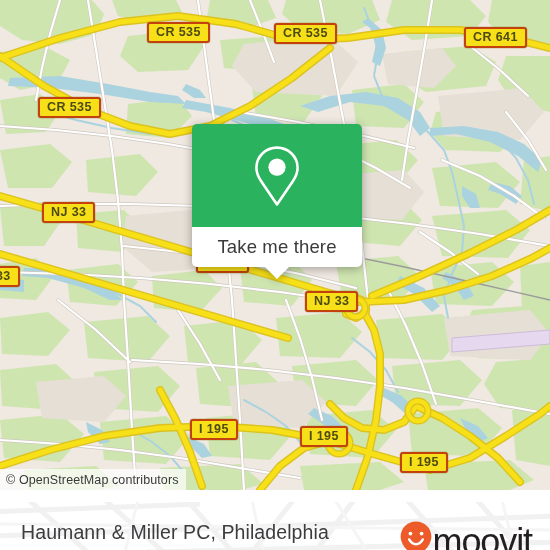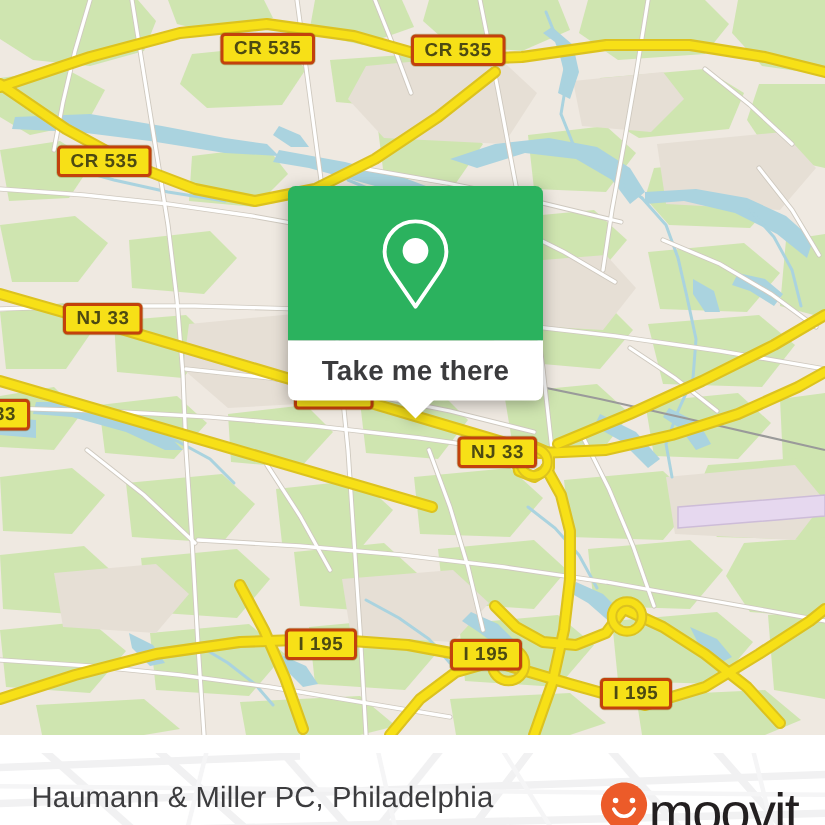--- a/index.html
+++ b/index.html
@@ -81,21 +81,21 @@
     background: #ffffff;
     border-radius: 0 0 5px 5px;
     display: flex;
     align-items: center;
     justify-content: center;
   }
   #popup-label {
     font-size: 18.5px;
     color: #3b3b3d;
     letter-spacing: 0.15px;
-    font-weight: 700;
+    font-weight: 400;
   }
   #popup-tail {
     position: absolute;
     left: 50%;
     bottom: -12px;
     margin-left: -13px;
     width: 0;
     height: 0;
     border-left: 13px solid transparent;
     border-right: 13px solid transparent;
@@ -397,20 +397,21 @@
           <circle cx="356" cy="308" r="9"></circle>
           <circle cx="339" cy="443" r="11"></circle>
           <circle cx="418" cy="411" r="10"></circle>
         </g>
 
       </g>
     </svg>
 
     <div class="shield" style="left:147px; top:22px;">CR 535</div>
     <div class="shield" style="left:274px; top:23px;">CR 535</div>
+    <div class="shield" style="left:464px; top:27px;">CR 641</div>
     <div class="shield" style="left:38px; top:97px;">CR 535</div>
     <div class="shield" style="left:42px; top:202px;">NJ 33</div>
     <div class="shield" style="left:-13px; top:266px;">33</div>
     <div class="shield" style="left:196px; top:252px; z-index:10;">NJ 33</div>
     <div class="shield" style="left:305px; top:291px;">NJ 33</div>
     <div class="shield" style="left:190px; top:419px;">I 195</div>
     <div class="shield" style="left:300px; top:426px;">I 195</div>
     <div class="shield" style="left:400px; top:452px;">I 195</div>
 
     <div id="popup">
@@ -419,20 +420,23 @@
           <path d="M24 2.6C12.6 2.6 3.4 11.6 3.4 22.8c0 4.9 1.9 9.1 4.6 13.2L24 59.4l16-23.4c2.7-4.1 4.6-8.3 4.6-13.2C44.6 11.6 35.4 2.6 24 2.6z" fill="none" stroke="#ffffff" stroke-width="2.6" stroke-linejoin="round"></path>
           <circle cx="24" cy="22.2" r="8.6" fill="#ffffff"></circle>
         </svg>
       </div>
       <div id="popup-body">
         <span id="popup-label">Take me there</span>
         <div id="popup-tail"></div>
       </div>
     </div>
 
+    <div id="attribution">
+      <span>© OpenStreetMap contributors</span>
+    </div>
 
   </div>
 
   <div id="footer">
 
     <svg id="footer-watermark" viewBox="0 0 550 60" preserveAspectRatio="none" xmlns="http://www.w3.org/2000/svg">
       <rect x="0" y="0" width="550" height="60" fill="#ffffff"></rect>
       <g stroke="#f1f1f2" stroke-width="5" fill="none">
         <path d="M20,-10 L110,70"></path>
         <path d="M96,-10 L186,70"></path>

